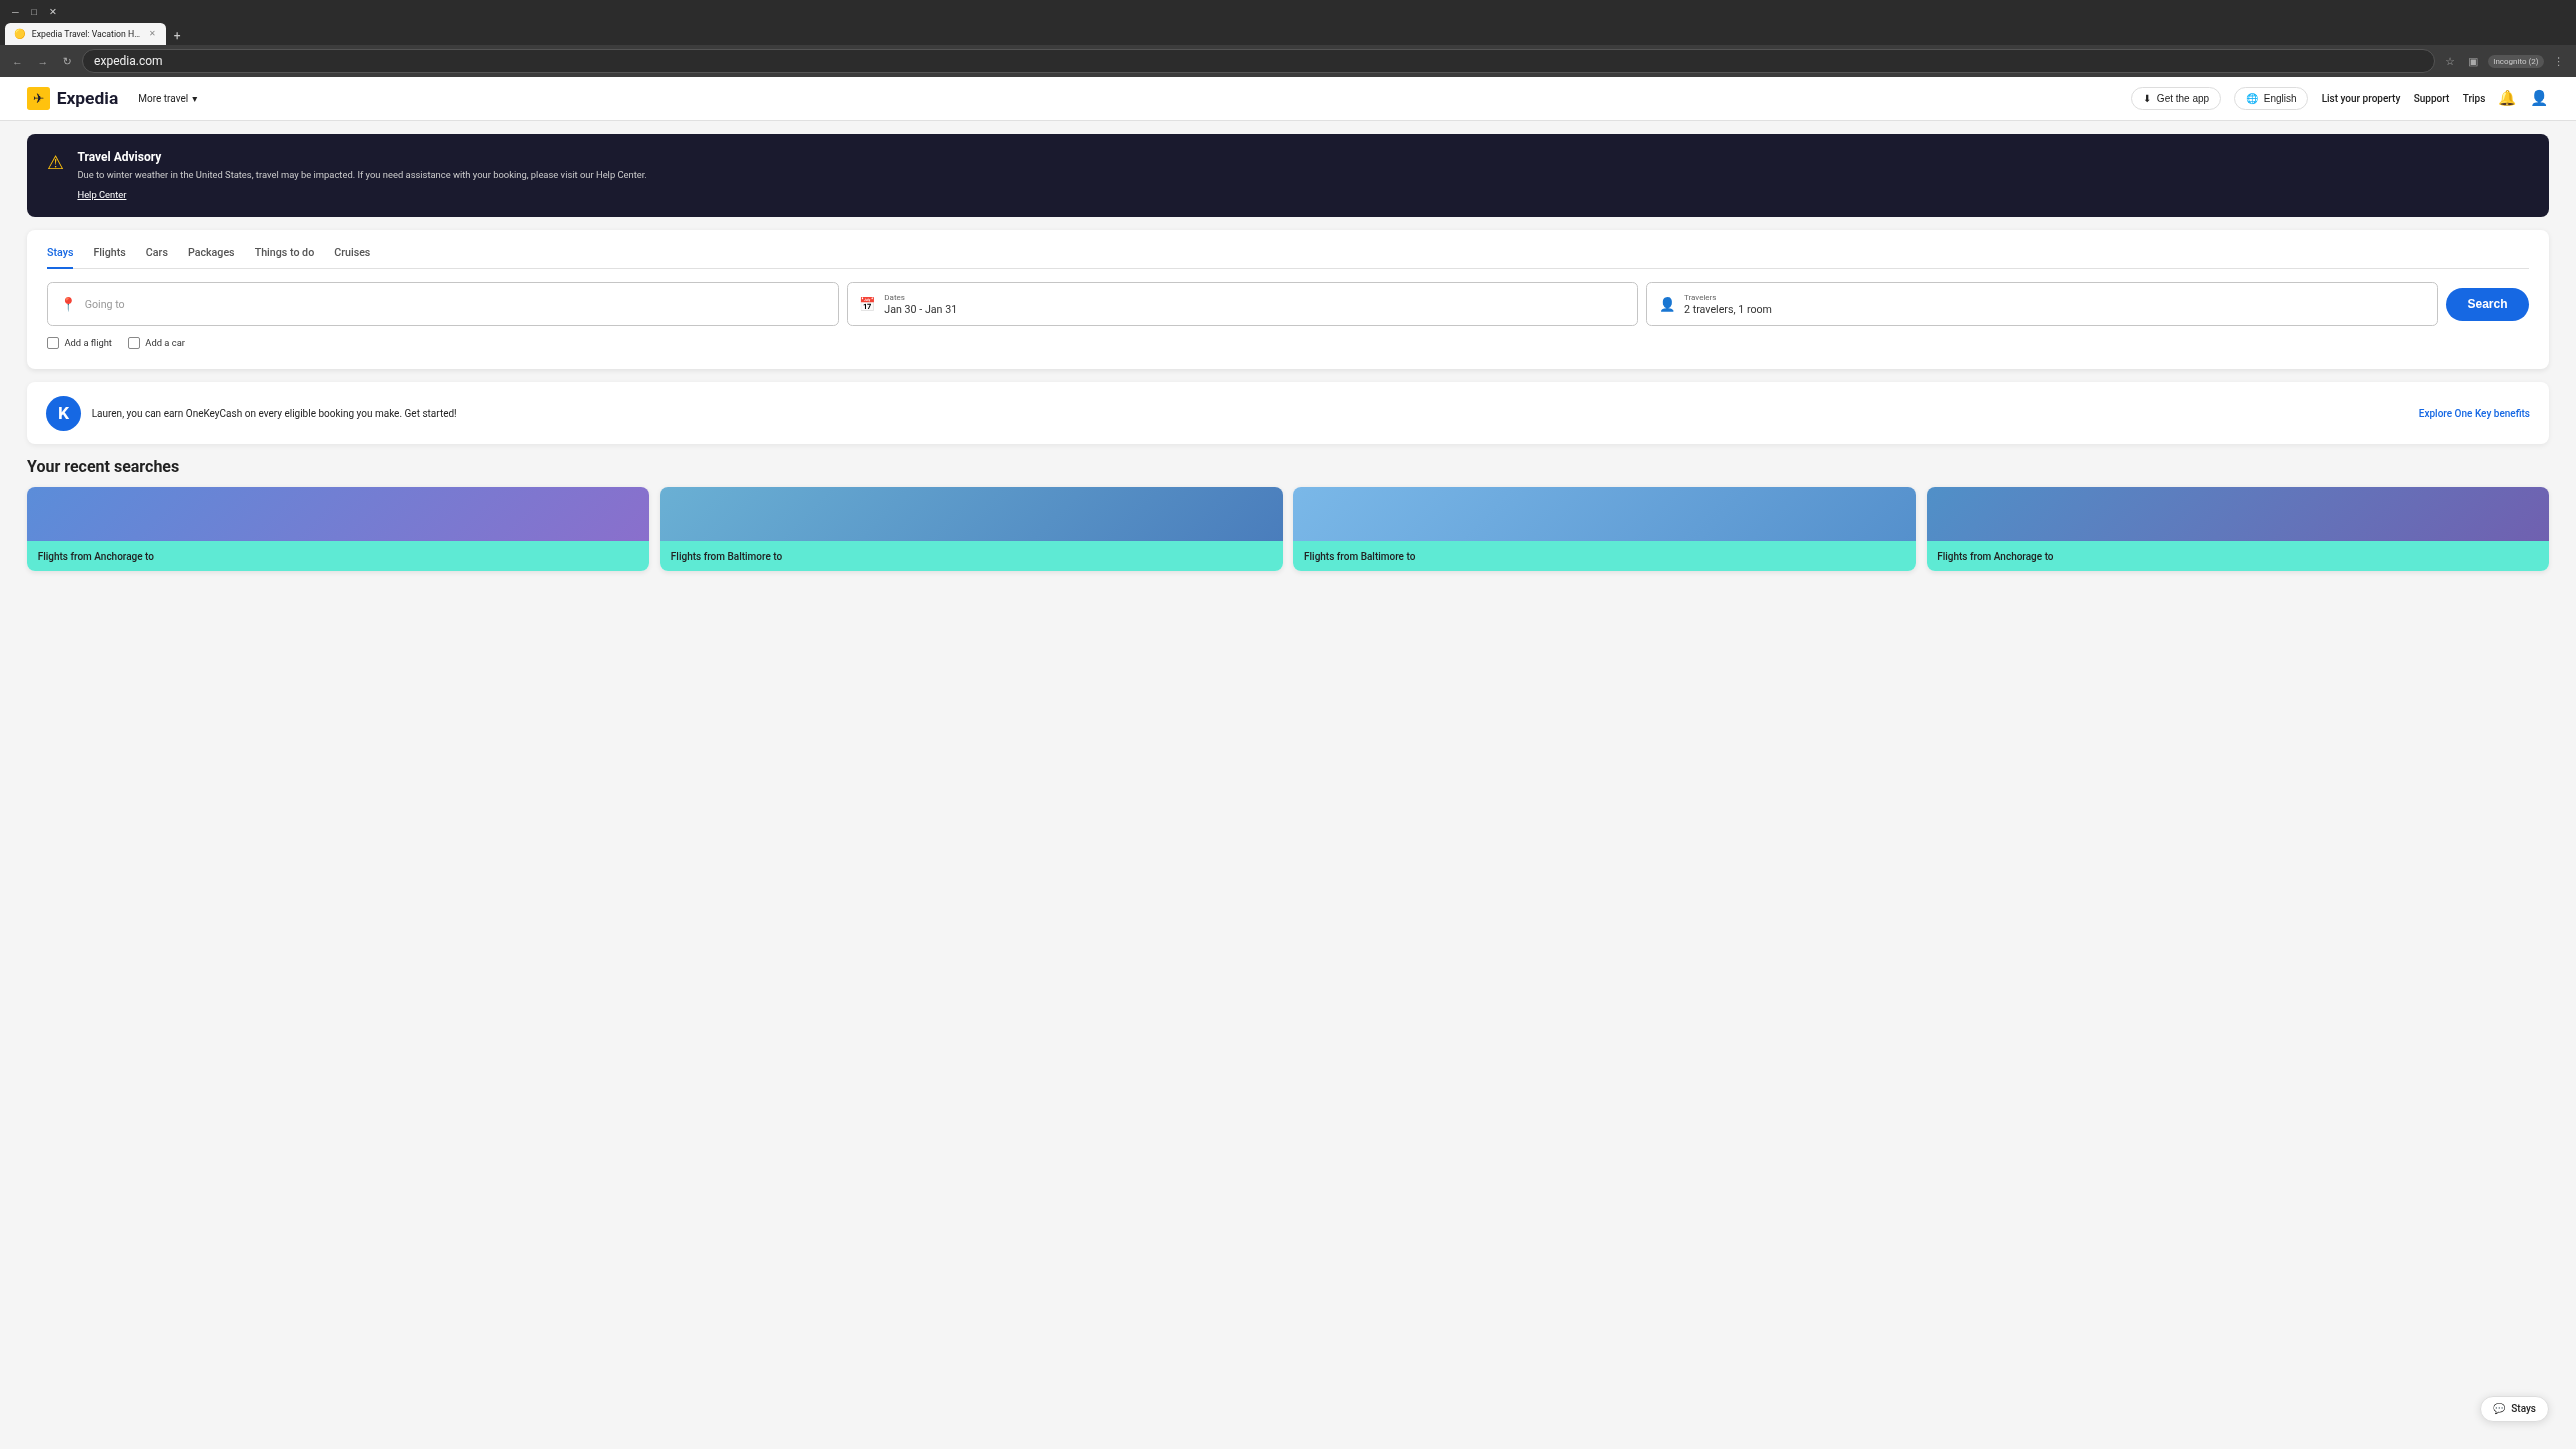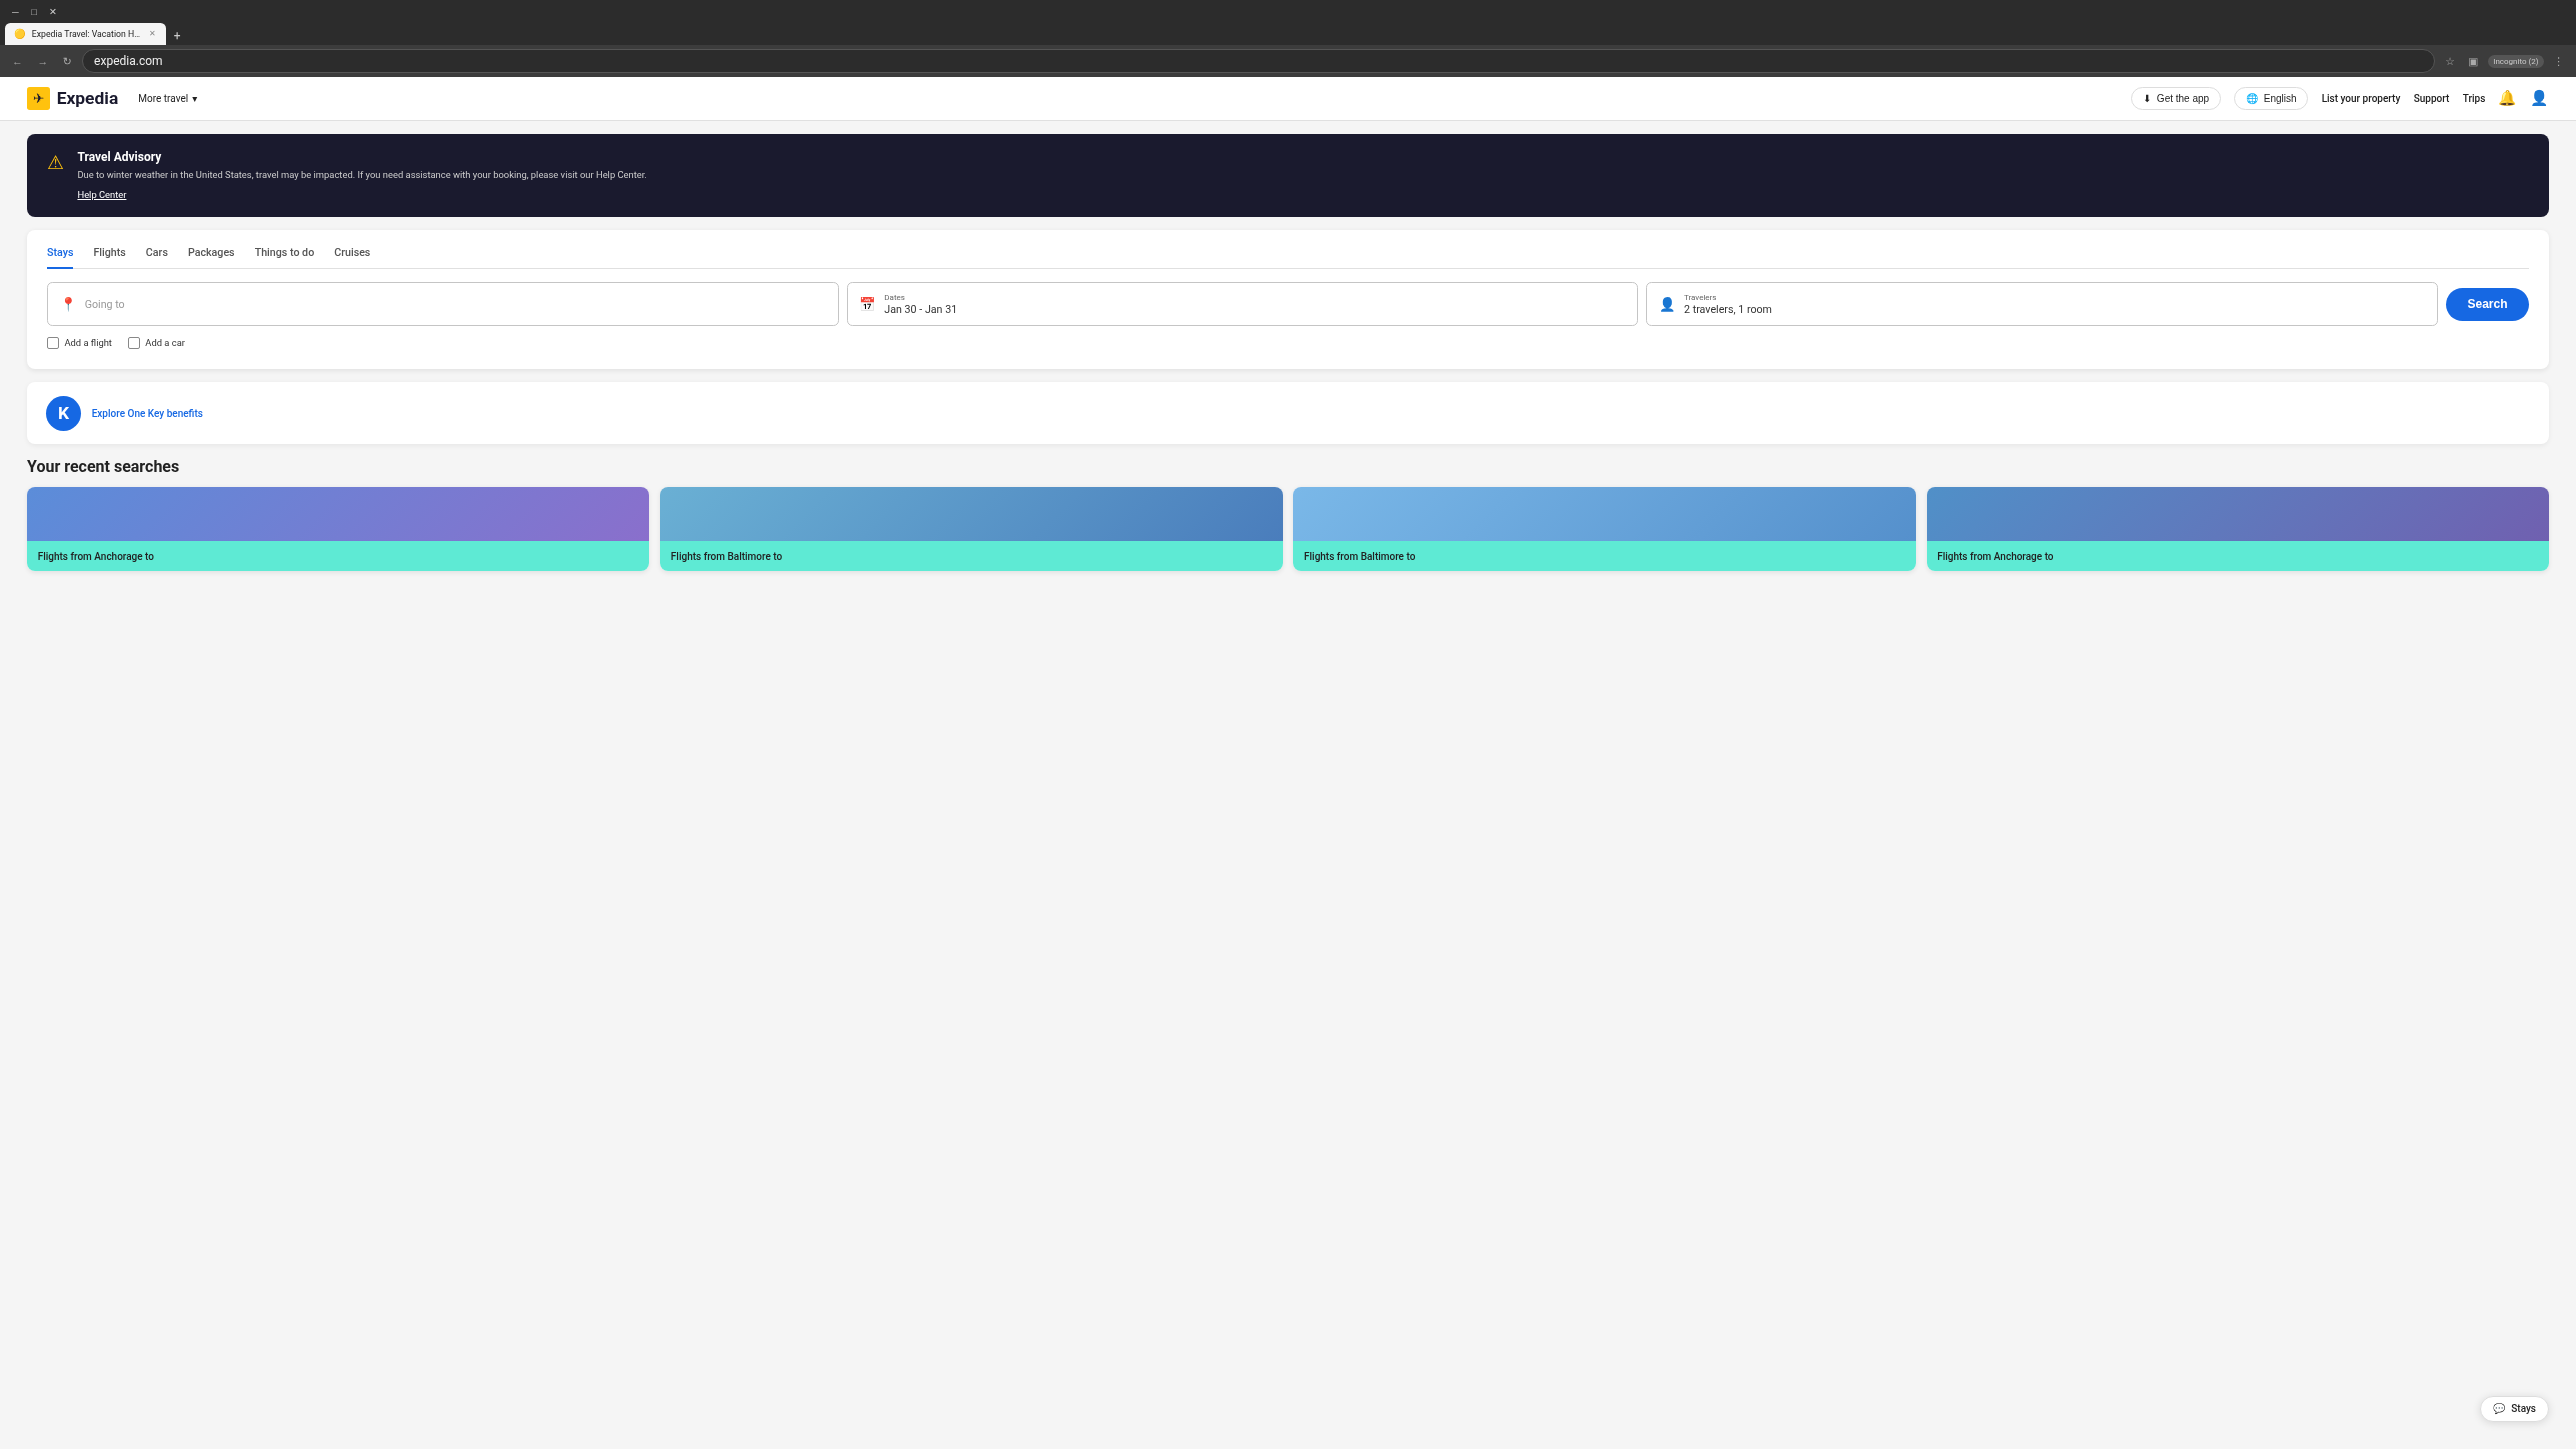--- a/index.html
+++ b/index.html
@@ -577,20 +577,21 @@
       </label>
       <label class="checkbox-label">
         <div class="checkbox-box"></div>
         <span>Add a car</span>
       </label>
     </div>
   </div>
 
   <div class="onekey-banner">
     <div class="onekey-avatar">K</div>
+    <div class="onekey-text">Lauren, you can earn OneKeyCash on every eligible booking you make. Get started!</div>
     <span class="onekey-link">Explore One Key benefits</span>
   </div>
 
   <div class="recent-searches">
     <div class="section-header">
       <h2 class="section-title">Your recent searches</h2>
     </div>
     <div class="recent-cards">
       <div class="recent-card">
         <div class="recent-card-img" style="background: linear-gradient(135deg, #5b8dd9, #8a6fcc);"></div>

